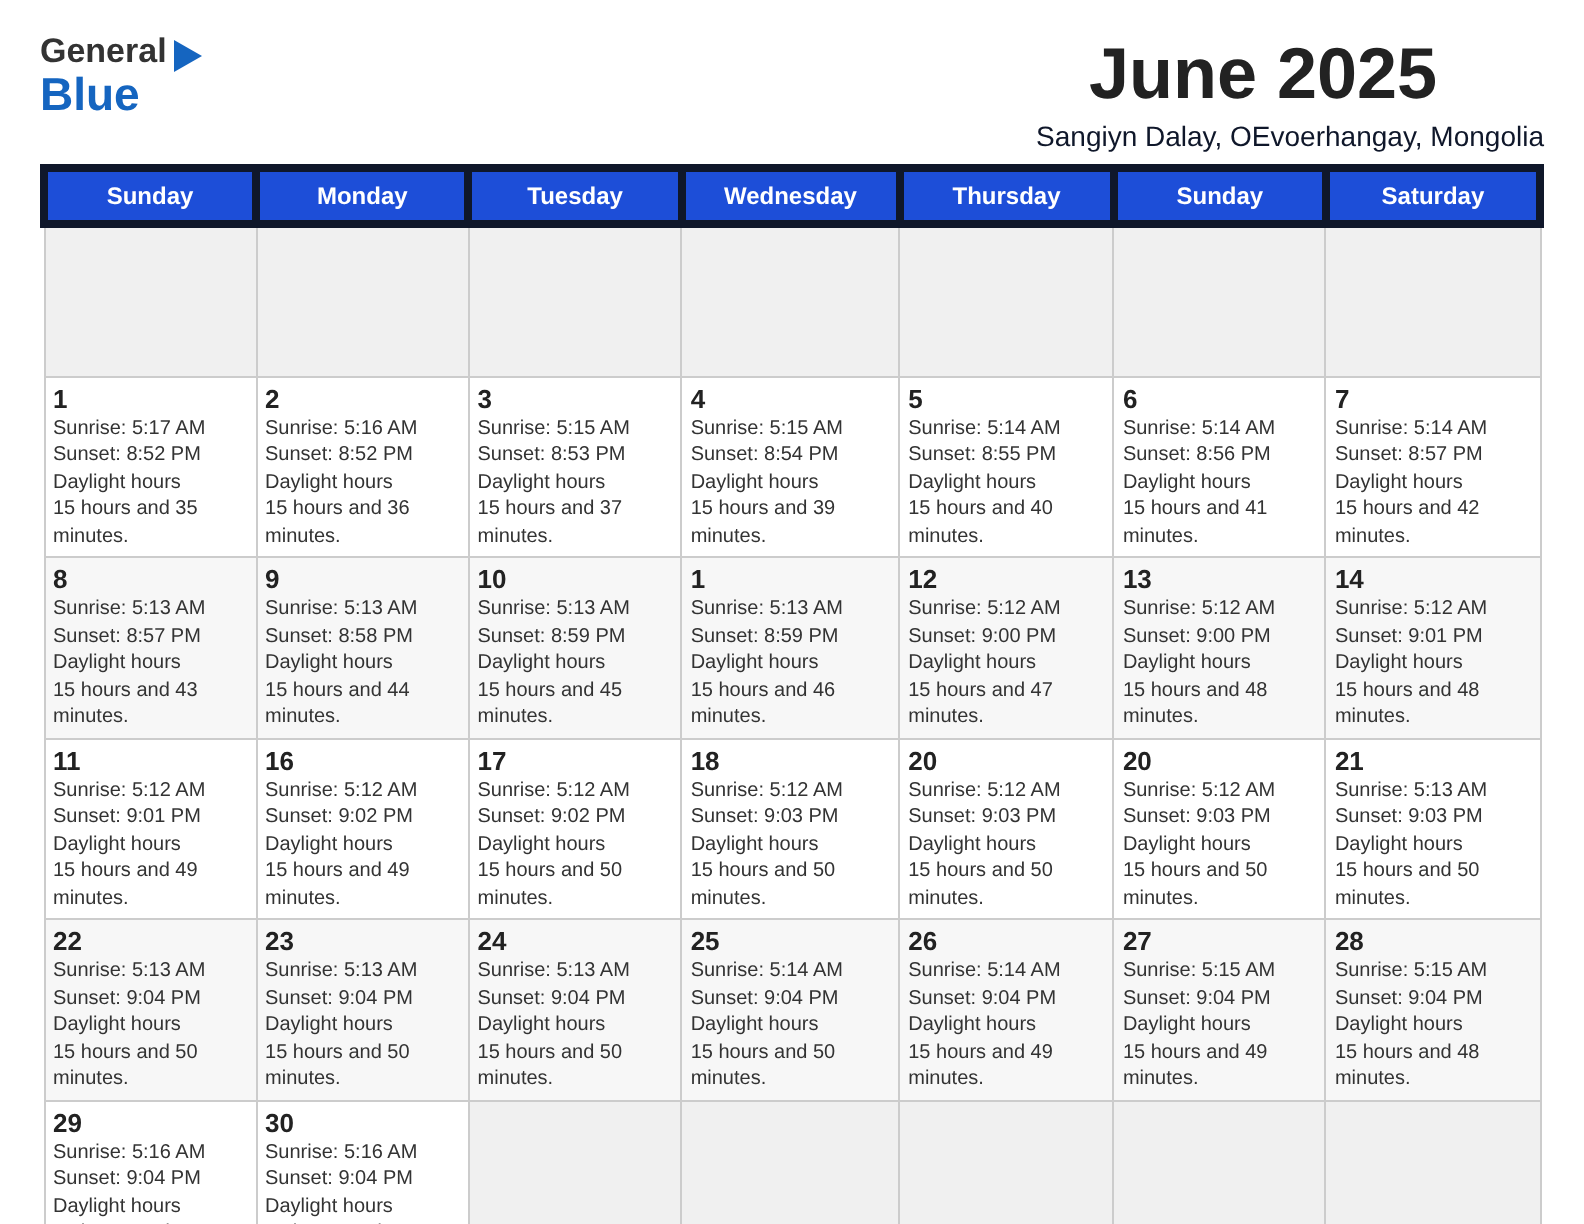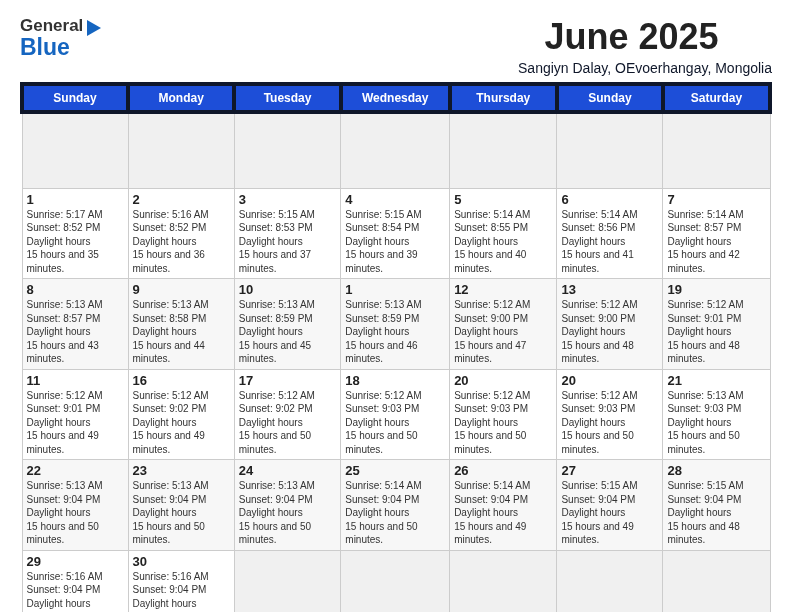--- a/index.html
+++ b/index.html
@@ -153,21 +153,21 @@
           <td><span class="day-num">9</span>
 <span class="day-info">Sunrise: 5:13 AM<br>Sunset: 8:58 PM<br>Daylight hours<br>15 hours and 44 minutes.</span></td>
           <td><span class="day-num">10</span>
 <span class="day-info">Sunrise: 5:13 AM<br>Sunset: 8:59 PM<br>Daylight hours<br>15 hours and 45 minutes.</span></td>
           <td><span class="day-num">1</span>
 <span class="day-info">Sunrise: 5:13 AM<br>Sunset: 8:59 PM<br>Daylight hours<br>15 hours and 46 minutes.</span></td>
           <td><span class="day-num">12</span>
 <span class="day-info">Sunrise: 5:12 AM<br>Sunset: 9:00 PM<br>Daylight hours<br>15 hours and 47 minutes.</span></td>
           <td><span class="day-num">13</span>
 <span class="day-info">Sunrise: 5:12 AM<br>Sunset: 9:00 PM<br>Daylight hours<br>15 hours and 48 minutes.</span></td>
-          <td><span class="day-num">19</span>
+          <td><span class="day-num">14</span>
 <span class="day-info">Sunrise: 5:12 AM<br>Sunset: 9:01 PM<br>Daylight hours<br>15 hours and 48 minutes.</span></td>
         </tr>
         <tr>
           <td><span class="day-num">11</span>
 <span class="day-info">Sunrise: 5:12 AM<br>Sunset: 9:01 PM<br>Daylight hours<br>15 hours and 49 minutes.</span></td>
           <td><span class="day-num">16</span>
 <span class="day-info">Sunrise: 5:12 AM<br>Sunset: 9:02 PM<br>Daylight hours<br>15 hours and 49 minutes.</span></td>
           <td><span class="day-num">17</span>
 <span class="day-info">Sunrise: 5:12 AM<br>Sunset: 9:02 PM<br>Daylight hours<br>15 hours and 50 minutes.</span></td>
           <td><span class="day-num">18</span>

